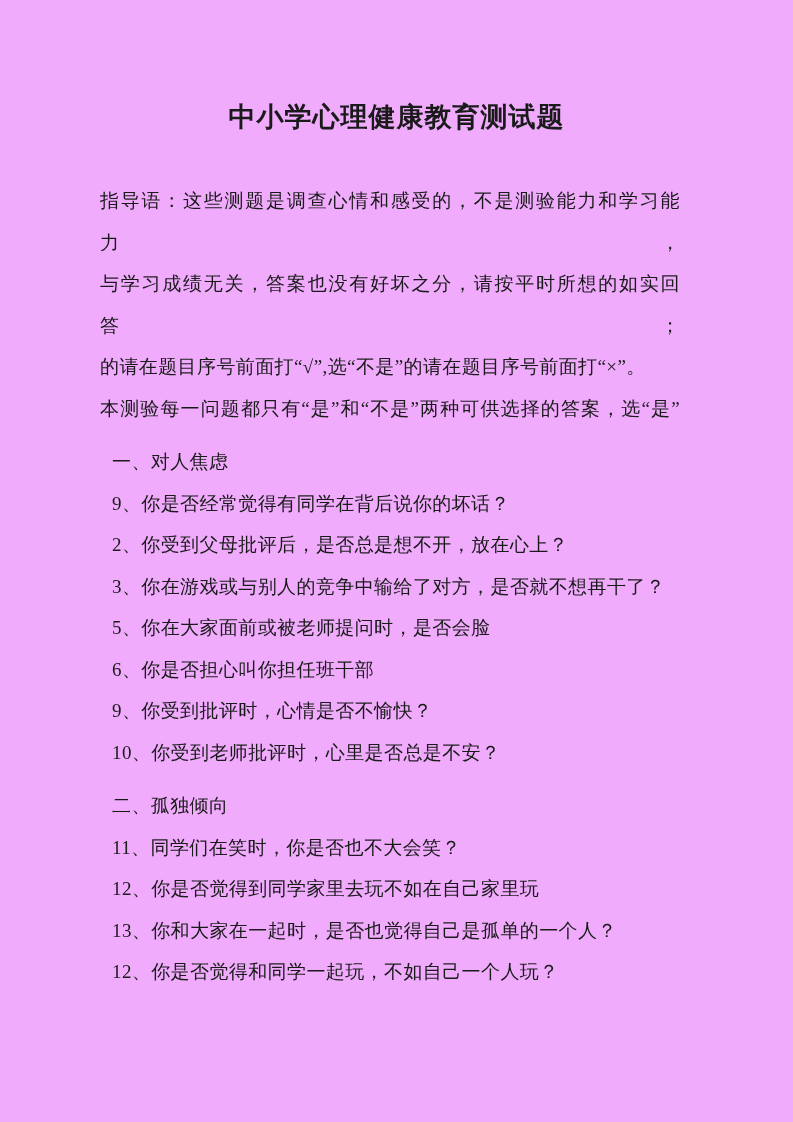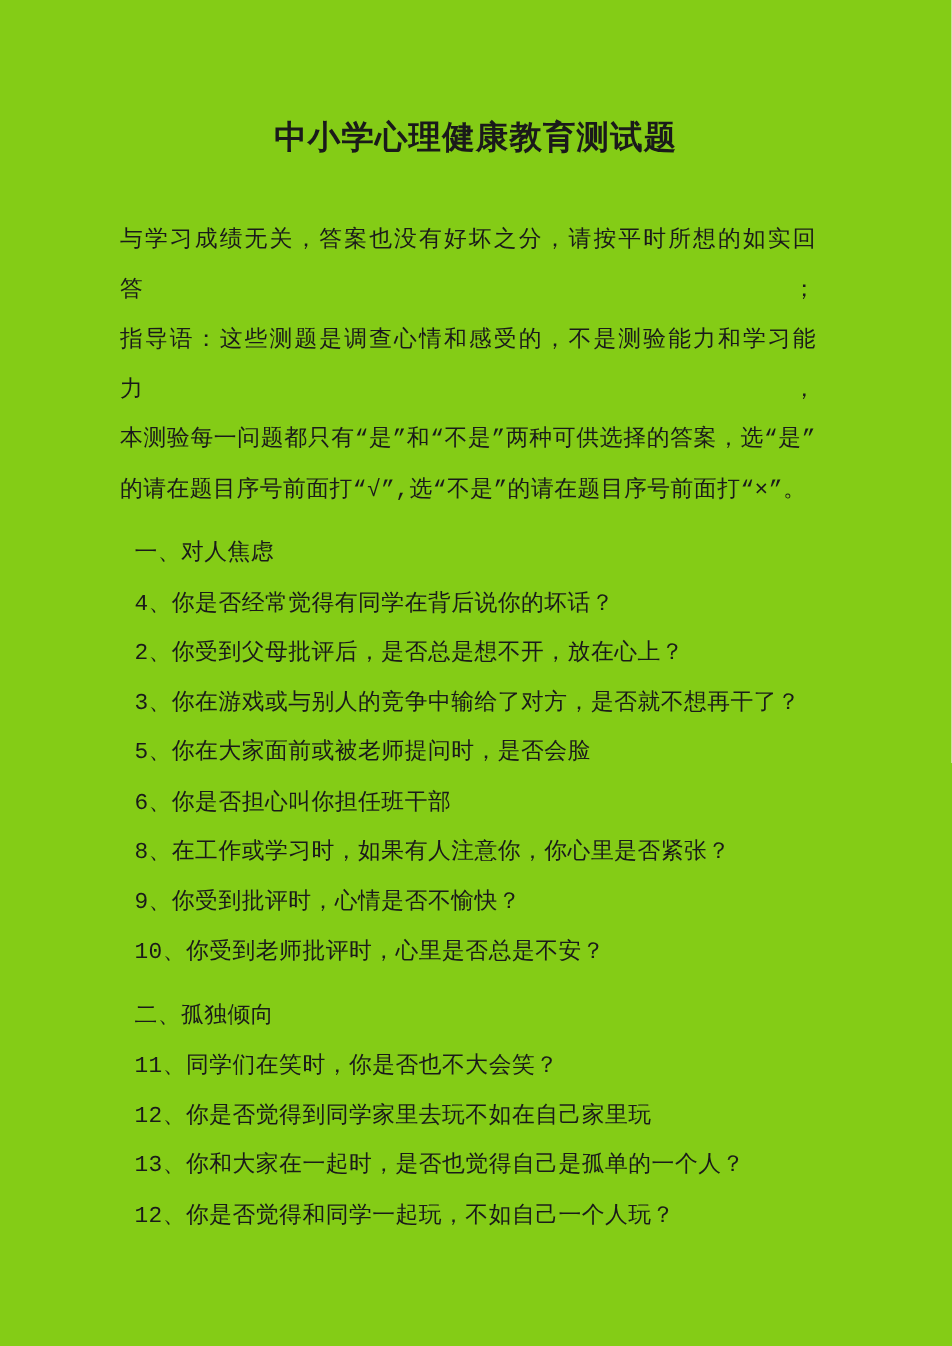--- a/index.html
+++ b/index.html
@@ -4,23 +4,23 @@
 <style>
   html, body {
     margin: 0;
     padding: 0;
     background: #ffffff;
   }
   .page {
     position: relative;
     width: 793px;
     height: 1122px;
-    background: #84cc16;
+    background: #f0abfc;
     overflow: hidden;
-    font-family: Liberation Mono, monospace;
+    font-family: Liberation Serif, serif;
     color: #1a1a1a;
   }
   .title {
     margin: 99px 0 0 0;
     text-align: center;
     font-size: 27px;
     line-height: 36px;
     font-weight: bold;
     letter-spacing: 1px;
   }
@@ -44,34 +44,33 @@
 </head>
 <body>
 
 <div class="page">
 
   <h1 class="title">中小学心理健康教育测试题</h1>
 
   <div class="content">
 
     <div class="para">
+      <div class="pline just">指导语：这些测题是调查心情和感受的，不是测验能力和学习能力，</div>
       <div class="pline just">与学习成绩无关，答案也没有好坏之分，请按平时所想的如实回答；</div>
-      <div class="pline just">指导语：这些测题是调查心情和感受的，不是测验能力和学习能力，</div>
+      <div class="pline">的请在题目序号前面打“√”,选“不是”的请在题目序号前面打“×”。</div>
       <div class="pline just">本测验每一问题都只有“是”和“不是”两种可供选择的答案，选“是”</div>
-      <div class="pline">的请在题目序号前面打“√”,选“不是”的请在题目序号前面打“×”。</div>
     </div>
 
     <div class="qlist">
       <div class="line">一、对人焦虑</div>
-      <div class="line">4、你是否经常觉得有同学在背后说你的坏话？</div>
+      <div class="line">9、你是否经常觉得有同学在背后说你的坏话？</div>
       <div class="line">2、你受到父母批评后，是否总是想不开，放在心上？</div>
       <div class="line">3、你在游戏或与别人的竞争中输给了对方，是否就不想再干了？</div>
       <div class="line">5、你在大家面前或被老师提问时，是否会脸</div>
       <div class="line">6、你是否担心叫你担任班干部</div>
-      <div class="line">8、在工作或学习时，如果有人注意你，你心里是否紧张？</div>
       <div class="line">9、你受到批评时，心情是否不愉快？</div>
       <div class="line">10、你受到老师批评时，心里是否总是不安？</div>
     </div>
 
     <div class="qlist">
       <div class="line">二、孤独倾向</div>
       <div class="line">11、同学们在笑时，你是否也不大会笑？</div>
       <div class="line">12、你是否觉得到同学家里去玩不如在自己家里玩</div>
       <div class="line">13、你和大家在一起时，是否也觉得自己是孤单的一个人？</div>
       <div class="line">12、你是否觉得和同学一起玩，不如自己一个人玩？</div>

